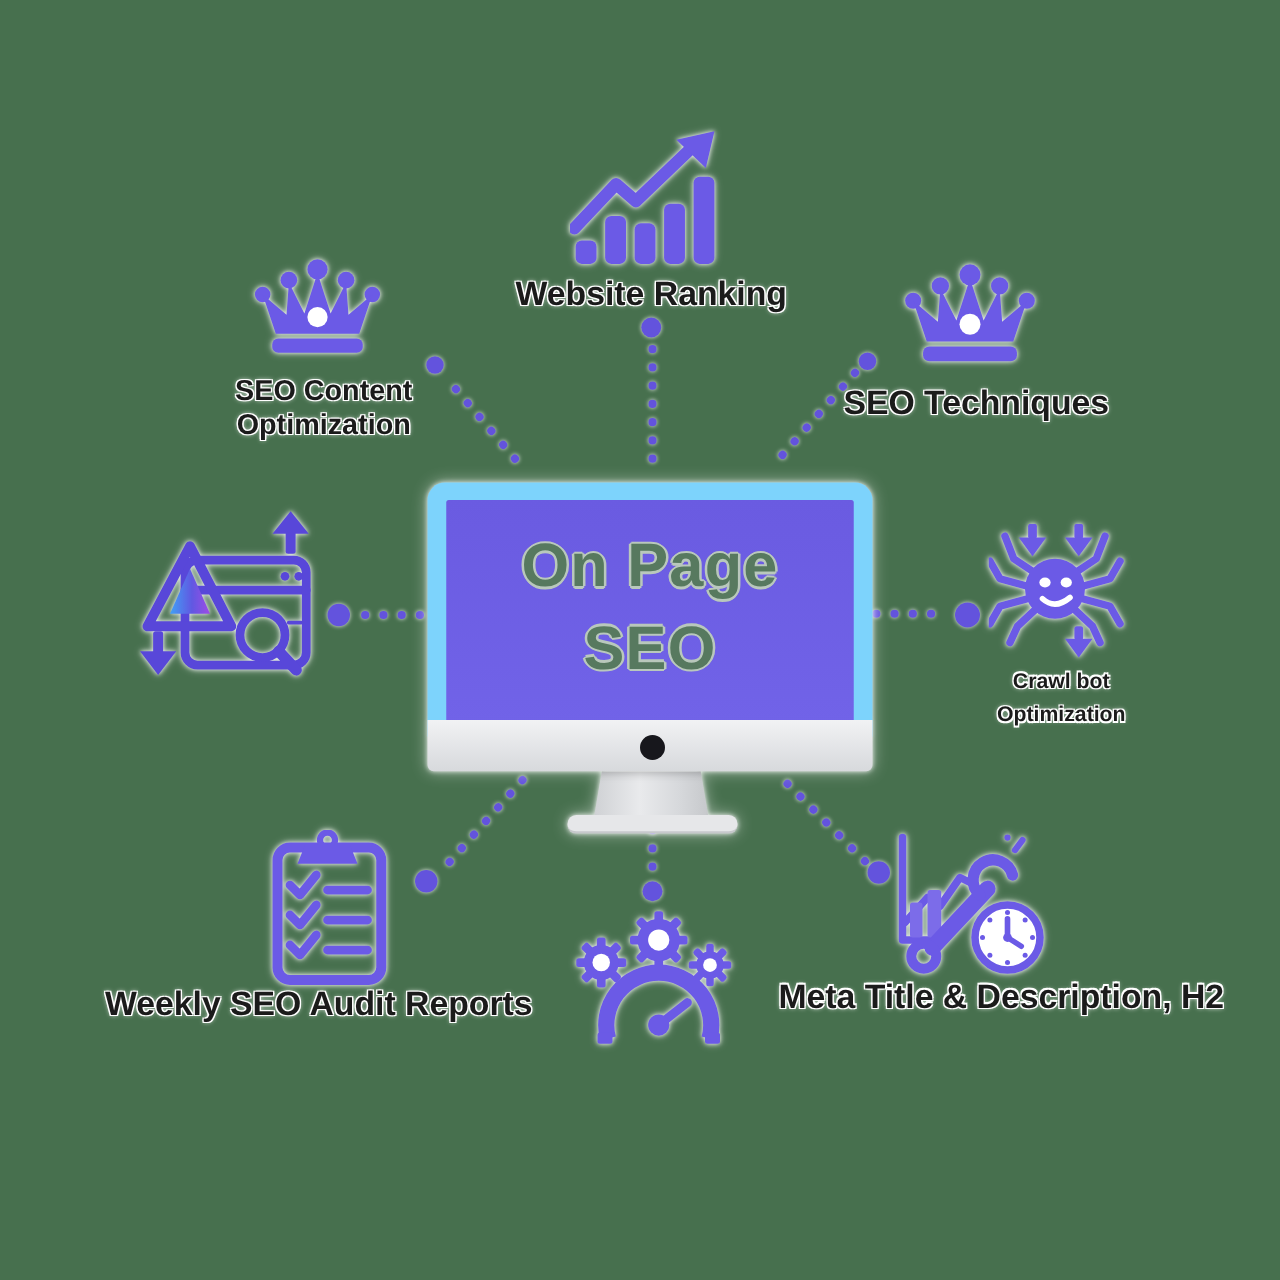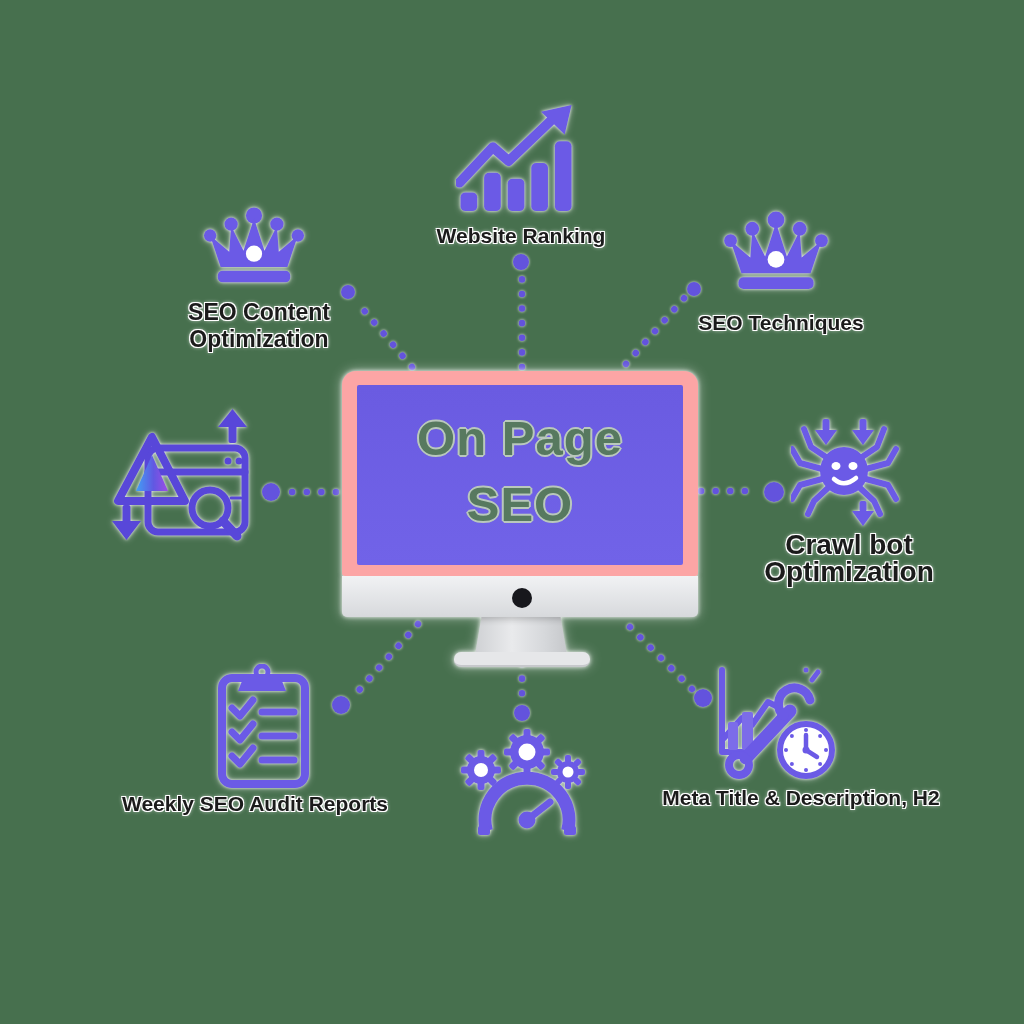--- a/index.html
+++ b/index.html
@@ -1,29 +1,29 @@
 <!DOCTYPE html>
 <html><head>
 <meta charset="utf-8">
 <style>
   html,body{margin:0;padding:0;}
   .canvas{position:relative;width:1024px;height:1024px;background:#47704E;overflow:hidden;
           font-family:"Liberation Sans",sans-serif;}
   .icon{position:absolute;filter:drop-shadow(0 0 1.5px rgba(255,255,255,.85)) drop-shadow(0 0 3px rgba(255,255,255,.5));}
   .label{position:absolute;transform:translateX(-50%);text-align:center;white-space:nowrap;
-         font-weight:700;font-size:21px;line-height:27px;color:#1b1b1b;
+         font-weight:700;font-size:27px;line-height:27px;color:#1b1b1b;
          text-shadow:-1px -1px 0 #fff,1px -1px 0 #fff,-1px 1px 0 #fff,1px 1px 0 #fff,0 0 4px #fff;}
   .label span{display:block;}
   .connectors{position:absolute;left:0;top:0;filter:drop-shadow(0 0 1.5px rgba(255,255,255,.9));}
   .connectors line{stroke:#6353DD;stroke-width:6.5;stroke-linecap:round;stroke-dasharray:0.1 14.5;}
   .connectors circle{fill:#6353DD;}
   
   .monitor{position:absolute;left:342px;top:371px;width:356px;height:294px;
            filter:drop-shadow(0 0 2px rgba(255,255,255,.9)) drop-shadow(0 0 6px rgba(255,255,255,.45));}
-  .bezel{position:absolute;left:0;top:0;width:356px;height:205px;background:#fca5a5;border-radius:14px 14px 3px 3px;}
+  .bezel{position:absolute;left:0;top:15px;width:356px;height:205px;background:#7dd3fc;border-radius:14px 14px 3px 3px;}
   .screen{position:absolute;left:15px;top:14px;width:326px;height:180px;
           background:linear-gradient(180deg,#6A5BE1 0%,#7163E8 100%);border-radius:2px;}
   .screen-text{margin-top:20px;text-align:center;font-weight:700;font-size:49px;line-height:66px;
                letter-spacing:1px;color:#57795F;
                text-shadow:-2px 0 #b9c8bc,2px 0 #b9c8bc,0 -2px #b9c8bc,0 2px #b9c8bc,-1px -1px #b9c8bc,1px -1px #b9c8bc,-1px 1px #b9c8bc,1px 1px #b9c8bc;}
   .chin{position:absolute;left:0;top:205px;width:356px;height:41px;
         background:linear-gradient(180deg,#F1F2F4,#D7D9DC);border-radius:0 0 5px 5px;}
   .camera{position:absolute;left:170px;top:217px;width:20px;height:20px;border-radius:50%;background:#17171c;}
   .neck{position:absolute;left:133px;top:246px;width:92px;height:38px;
         background:linear-gradient(90deg,#cfd1d4,#e9eaec 40%,#d6d8db 75%,#c6c8cb);
@@ -179,21 +179,21 @@
     <path d="M43 60 Q53 69 65 59" fill="none" stroke="#fff" stroke-width="4.5" stroke-linecap="round"></path>
     <g fill="#6B5AE6">
       <rect x="31.5" y="0" width="7" height="12" rx="2"></rect>
         <polygon points="24,11 46,11 35,26"></polygon>
       <rect x="68.5" y="0" width="7" height="12" rx="2"></rect>
         <polygon points="61,11 83,11 72,26"></polygon>
       <rect x="68.5" y="82" width="7" height="11" rx="2"></rect>
         <polygon points="61,92 83,92 72,107"></polygon>
     </g>
   </svg>
-  <div class="label" style="left:849px;top:531px;font-size:28px;">
+  <div class="label" style="left:849px;top:531px;font-size:17px;">
     <span>Crawl bot</span>
     <span>Optimization</span>
   </div>
 
   <svg class="icon" style="left:216px;top:664px;" width="95" height="124" viewBox="0 0 95 124">
     <rect x="6" y="14" width="83" height="106" rx="10" fill="none" stroke="#6B5AE6" stroke-width="8"></rect>
     <circle cx="46" cy="8" r="6" fill="none" stroke="#6B5AE6" stroke-width="5"></circle>
     <path d="M28 12 L64 12 L70 27 L22 27 Z" fill="#6B5AE6"></path>
     <g fill="none" stroke="#6B5AE6" stroke-width="7" stroke-linecap="round" stroke-linejoin="round">
       <path d="M16 44 L24 52 L37 36"></path>

